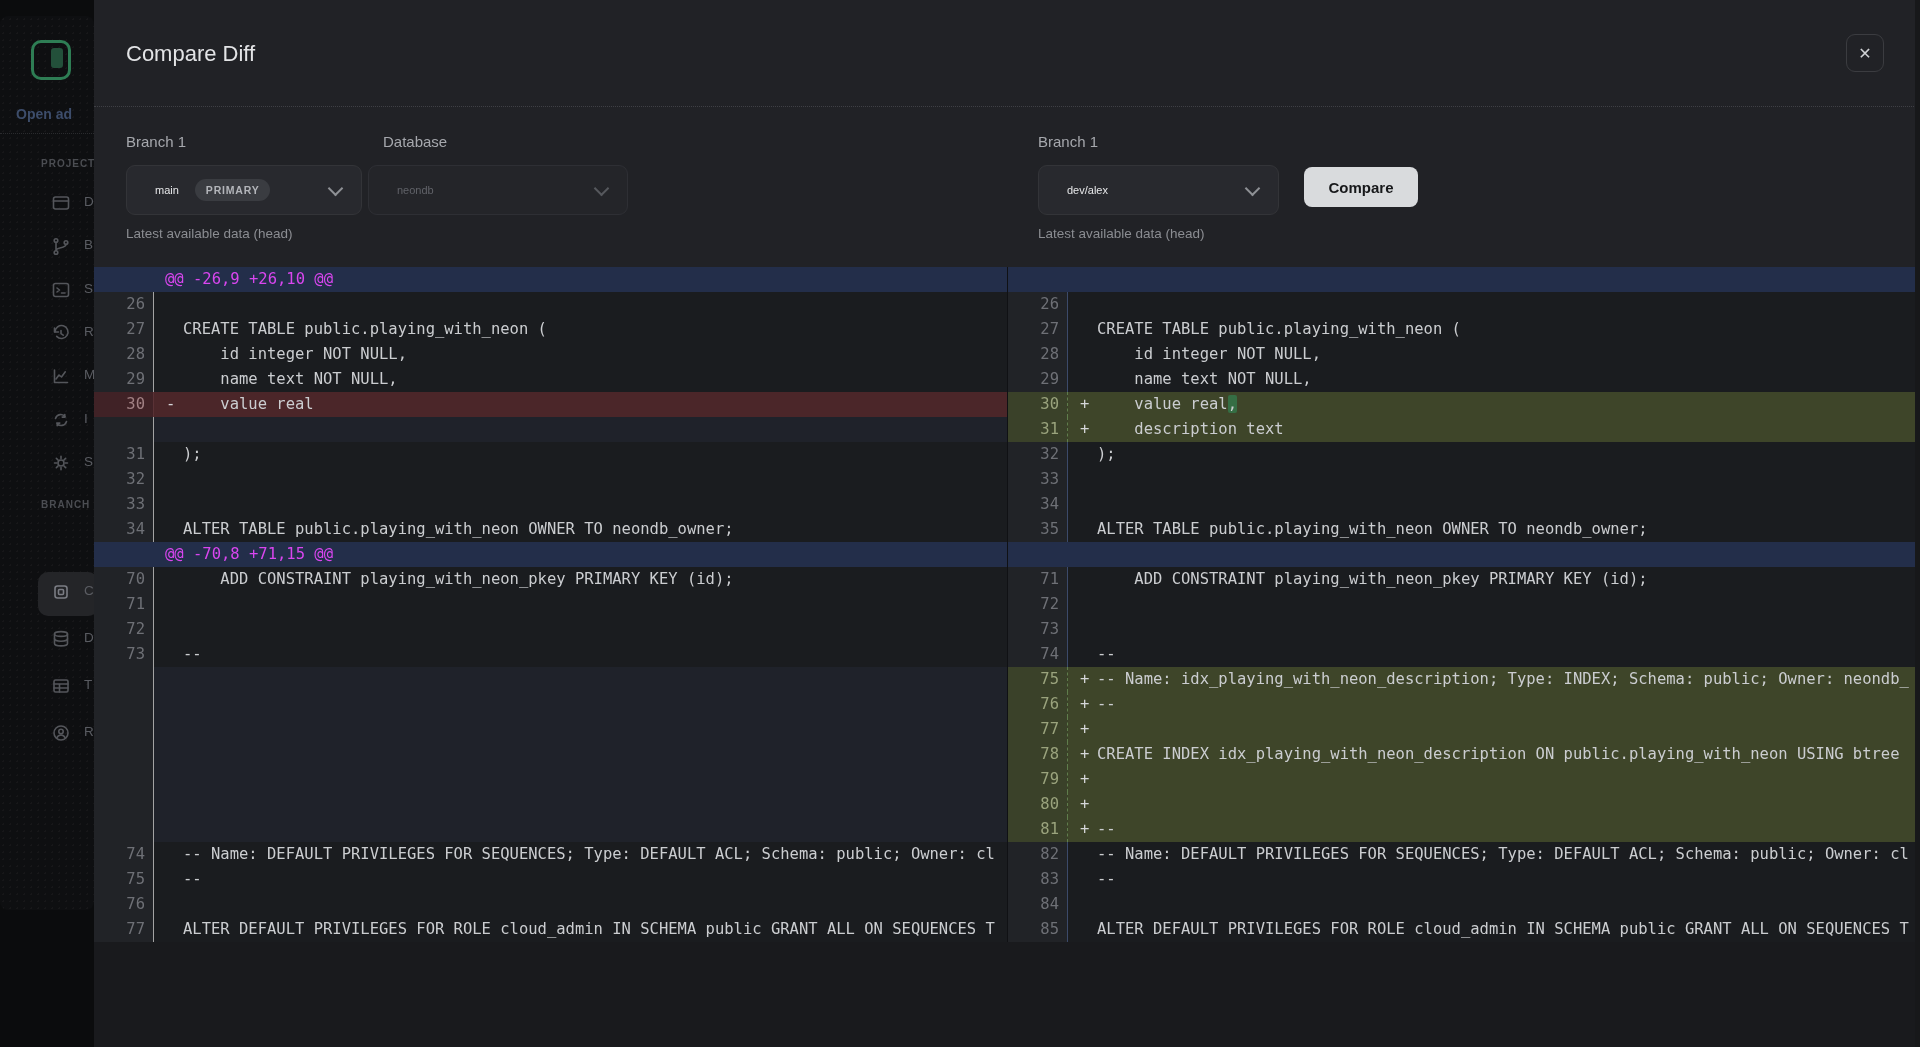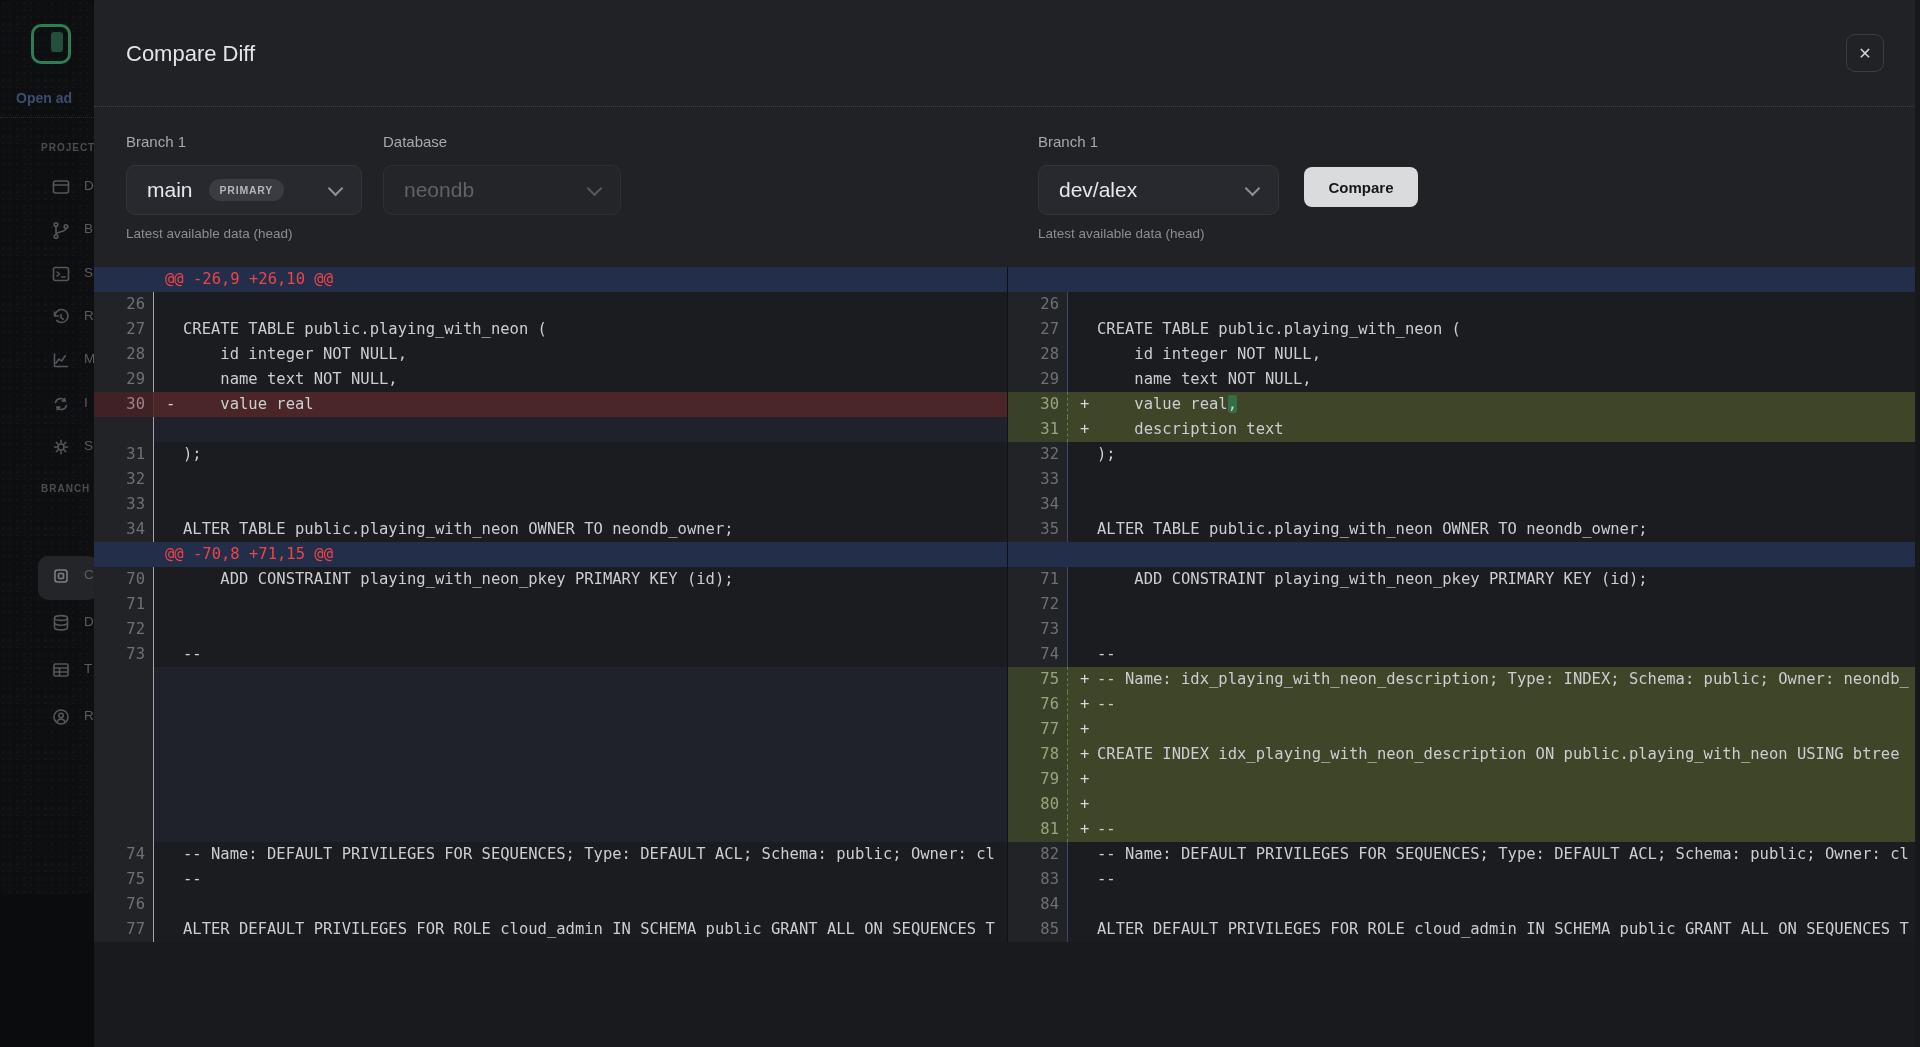--- a/index.html
+++ b/index.html
@@ -1,20 +1,20 @@
 <!DOCTYPE html>
 <html style="--hunk-bg: #232e4a; --removed-bg: #4b2629; --added-bg: #3e4529; --word-added-bg: #356e44; --compare-bg: #d9dbdd;"><head>
 <meta charset="utf-8">
 <style>
   html,body{margin:0;padding:0;background:#0b0c0d;}
   body{width:1920px;height:1047px;overflow:hidden;position:relative;
        font-family:"Liberation Sans",sans-serif;-webkit-font-smoothing:antialiased;}
 
   
-  .sidebar{position:absolute;left:0;top:0;width:94px;height:894px;background:#0e0f11;
+  .sidebar{position:absolute;left:0;top:16px;width:94px;height:894px;background:#0e0f11;
     background-image:radial-gradient(rgba(255,255,255,0.035) 1px,transparent 1px);
     background-size:7px 7px;overflow:hidden;z-index:1;border-radius:8px;}
   .logo{position:absolute;left:31px;top:24px;width:34px;height:34px;border:3px solid #2e7d54;
     border-radius:10px;}
   .logo:after{content:"";position:absolute;right:5px;top:5px;width:12px;height:20px;
     border-radius:3px;background:#23503a;}
   .open-admin{position:absolute;left:16px;top:90px;font-size:14px;font-weight:bold;
     color:#3d4d6b;white-space:nowrap;}
   .side-sep{position:absolute;left:0;top:117px;width:94px;border-top:1px dotted #2a2b2e;}
   .side-section-label{position:absolute;left:41px;font-size:10px;font-weight:bold;
@@ -35,21 +35,21 @@
   .modal-title{position:absolute;left:32px;top:41px;font-size:22px;font-weight:500;color:#e3e4e6;}
   .close-btn{position:absolute;left:1752px;top:34px;width:38px;height:38px;border:1px solid #3b3c40;
     border-radius:9px;background:transparent;color:#cfd1d4;font-size:16px;line-height:38px;
     text-align:center;cursor:pointer;box-sizing:border-box;padding:0;}
 
   
   .ctl-label{position:absolute;top:133px;font-size:15px;color:#a6a8ad;text-align:center;}
   .hint{position:absolute;top:226px;font-size:13.5px;color:#8b8d92;}
   .dd{position:absolute;top:165px;height:50px;background:#28292e;border:1px solid #333438;
     border-radius:9px;box-sizing:border-box;display:flex;align-items:center;cursor:pointer;}
-  .dd .val{margin-left:20px;font-size:21px;color:#e6e7e9;}
+  .dd .val{margin-left:28px;font-size:11px;color:#e6e7e9;}
   .dd .chev{position:absolute;right:20px;top:50%;width:9px;height:9px;margin-top:-7px;
     border-right:2px solid #8e9095;border-bottom:2px solid #8e9095;transform:rotate(45deg);}
   .dd.disabled{background:#242529;border-color:#2e2f34;cursor:default;}
   .dd.disabled .val{color:#606268;}
   .dd.disabled .chev{border-color:#56585d;}
   .badge{margin-left:16px;height:22px;line-height:22px;padding:0 11px;border-radius:11px;
     background:#3a3c41;color:#b3b5ba;font-size:10.5px;font-weight:bold;letter-spacing:.8px;}
   .compare-btn{position:absolute;left:1210px;top:167px;width:114px;height:40px;border:none;
     border-radius:8px;background:var(--compare-bg,#d9dbdd);color:#17181a;font-size:15px;
     font-weight:bold;font-family:"Liberation Sans",sans-serif;cursor:pointer;}
@@ -62,21 +62,21 @@
   .mono, .row .gutter, .row .mark, .row .txt, .hunk-text{
     font-family:"DejaVu Sans Mono","Liberation Mono",monospace;font-size:15.5px;}
   .row{height:25px;line-height:25px;display:flex;overflow:hidden;}
   .row .gutter{flex:none;width:60px;background:#212327;border-right:1px solid #a3a3a3;
     color:#6e7076;text-align:right;padding-right:8px;box-sizing:border-box;}
   .pane-right .row .gutter{border-right-color:#3c4a6a;}
   .row .codecell{flex:1;background:#1a1c1f;display:flex;overflow:hidden;}
   .row .mark{flex:none;margin-left:12px;width:17px;color:#d5d7d9;}
   .row .txt{white-space:pre;color:#cbcdd0;}
   .row.hunk{background:var(--hunk-bg,#232e4a);}
-  .hunk-text{padding-left:71px;color:#ef4444;white-space:pre;}
+  .hunk-text{padding-left:71px;color:#d946ef;white-space:pre;}
   .row.removed .gutter{background:#402226;border-right-color:#5a3236;color:#a18184;}
   .row.removed .codecell{background:var(--removed-bg,#4b2629);}
   .row.added .gutter{background:#3a4129;border-right:1px dashed #5f7d4c;color:#9aa37d;}
   .row.added .codecell{background:var(--added-bg,#3e4529);}
   .row.filler .codecell{background:#1f222a;}
   .hl{background:var(--word-added-bg,#356e44);border-radius:2px;}
 
   .scroll-strip{position:absolute;right:0;top:0;width:5px;height:1047px;background:#17181a;z-index:3;}
 </style>
 </head>
@@ -185,21 +185,21 @@
 
   <div class="ctl-label" style="left:32px">Branch 1</div>
   <div class="dd" style="left:32px;width:236px">
     <span class="val">main</span>
     <span class="badge">PRIMARY</span>
     <span class="chev"></span>
   </div>
   <div class="hint" style="left:32px">Latest available data (head)</div>
 
   <div class="ctl-label" style="left:289px">Database</div>
-  <div class="dd disabled" style="left:289px;width:238px">
+  <div class="dd disabled" style="left:274px;width:260px">
     <span class="val">neondb</span>
     <span class="chev"></span>
   </div>
 
   <div class="ctl-label" style="left:944px">Branch 1</div>
   <div class="dd" style="left:944px;width:241px">
     <span class="val">dev/alex</span>
     <span class="chev"></span>
   </div>
   <div class="hint" style="left:944px">Latest available data (head)</div>

